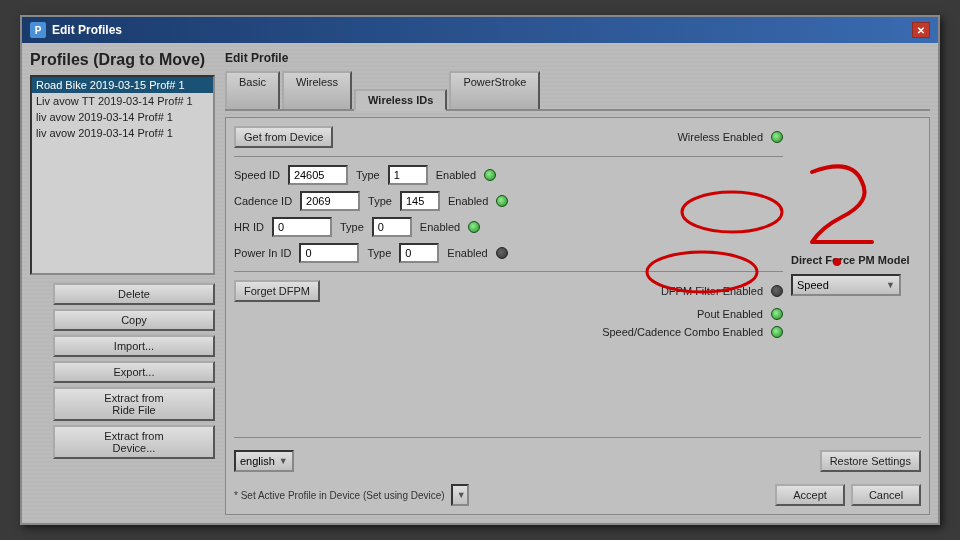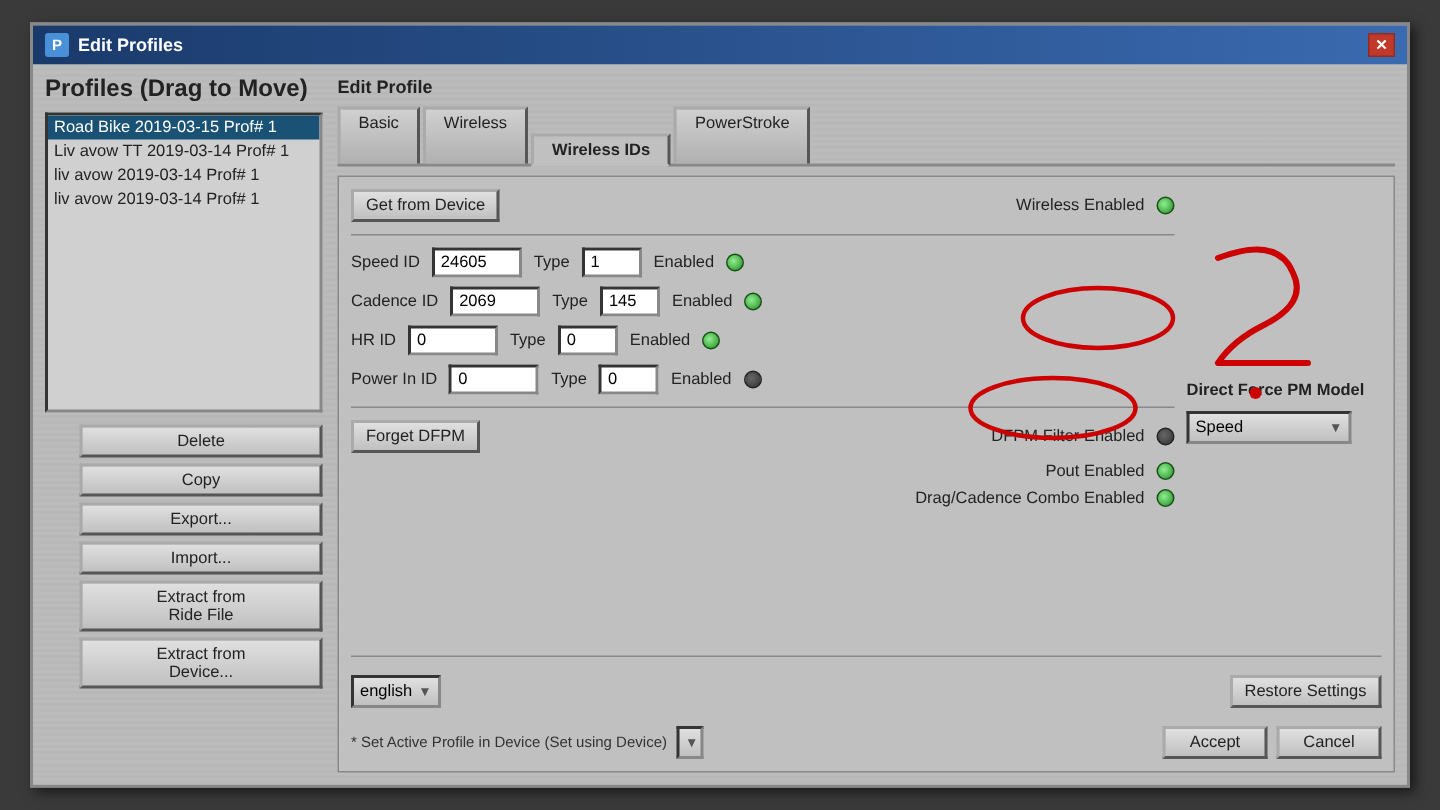--- a/index.html
+++ b/index.html
@@ -304,22 +304,22 @@
       <div class="profiles-list">
 
       <div class="profile-item selected">Road Bike 2019-03-15 Prof# 1</div>
           <div class="profile-item">Liv avow TT 2019-03-14 Prof# 1</div>
           <div class="profile-item">liv avow 2019-03-14 Prof# 1</div>
           <div class="profile-item">liv avow 2019-03-14 Prof# 1</div>
         </div>
       <div class="left-buttons">
         <button class="btn">Delete</button>
         <button class="btn">Copy</button>
+        <button class="btn">Import...</button>
         <button class="btn">Export...</button>
-        <button class="btn">Import...</button>
         <button class="btn" style="white-space:pre-line;">Extract from
 Ride File</button>
         <button class="btn" style="white-space:pre-line;">Extract from
 Device...</button>
       </div>
     </div>
 
     <div class="right-panel">
       <div class="edit-profile-label">Edit Profile</div>
 
@@ -389,21 +389,21 @@
             </div>
 
             <div class="row">
               <div class="spacer"></div>
               <span class="label">Pout Enabled</span>
               <div class="green-dot"></div>
             </div>
 
             <div class="row">
               <div class="spacer"></div>
-              <span class="label">Drag/Cadence Combo Enabled</span>
+              <span class="label">Speed/Cadence Combo Enabled</span>
               <div class="green-dot"></div>
             </div>
           </div>
 
           <div class="right-side-panel">
             <div style="height:120px;"></div>
             <div class="dfpm-label">Direct Force PM Model</div>
             <div class="dfpm-select">
               <span>Speed</span>
               <span class="select-arrow">▼</span>

